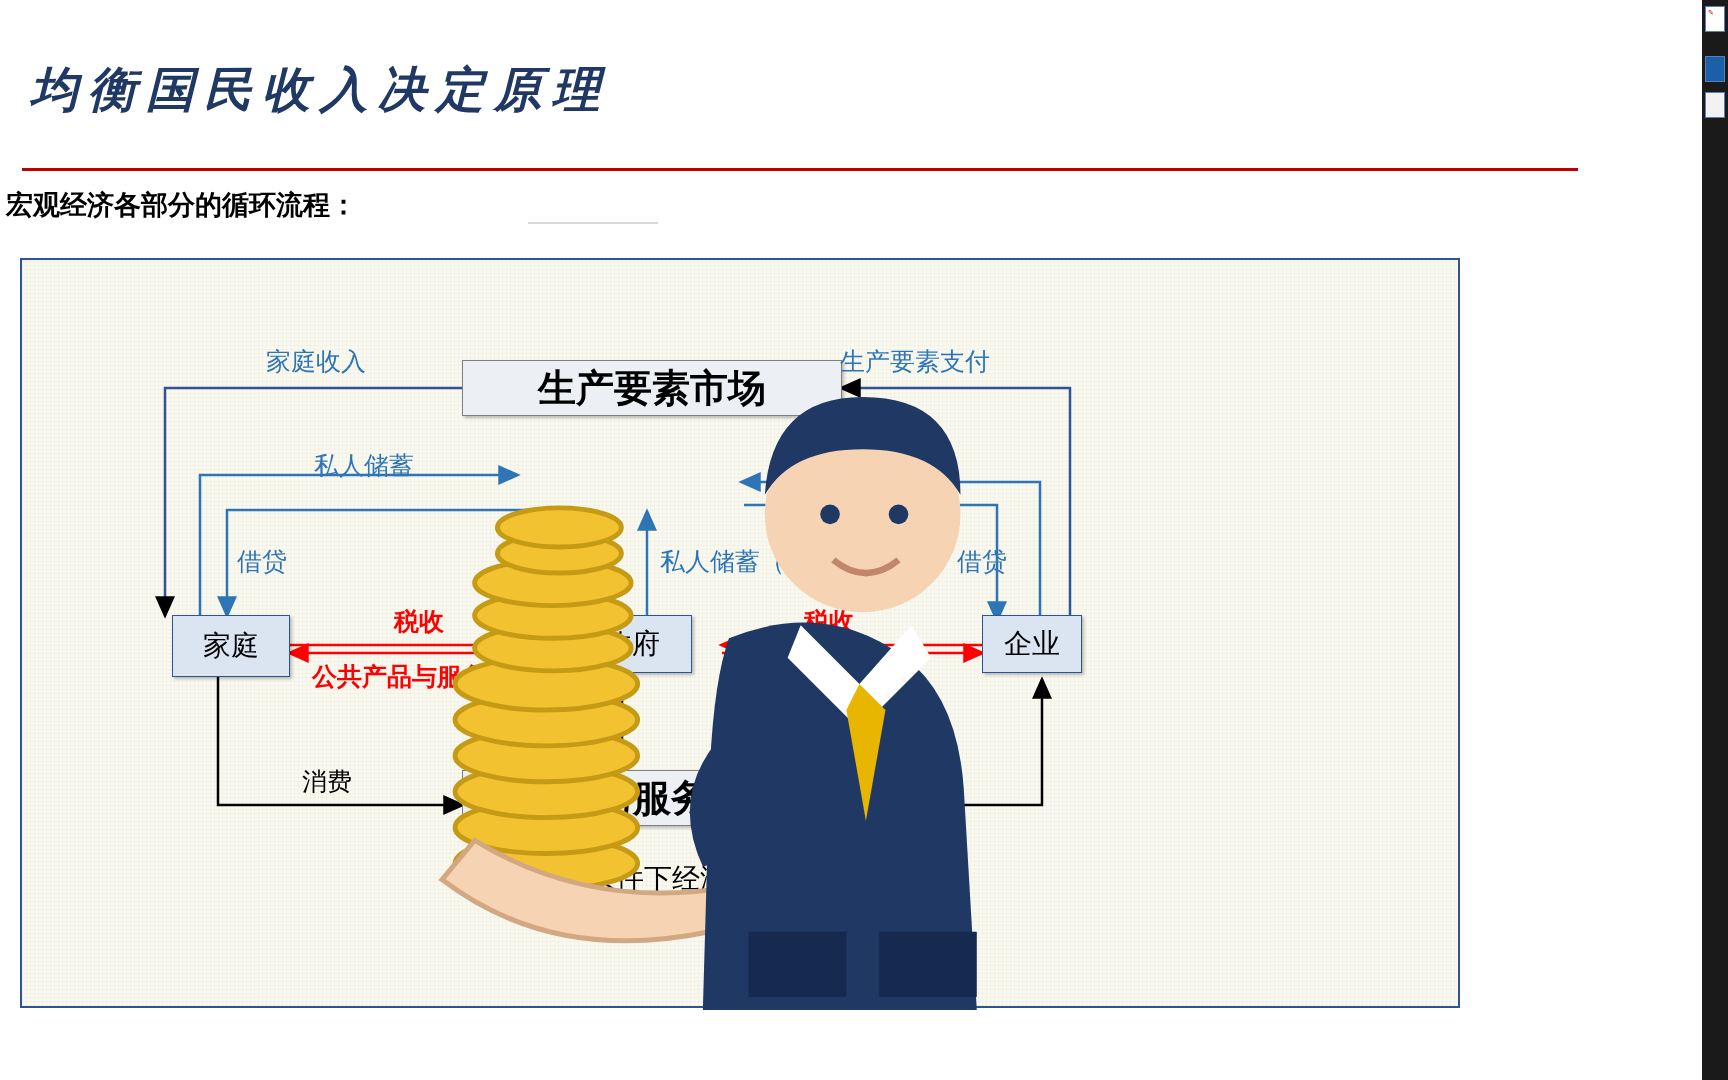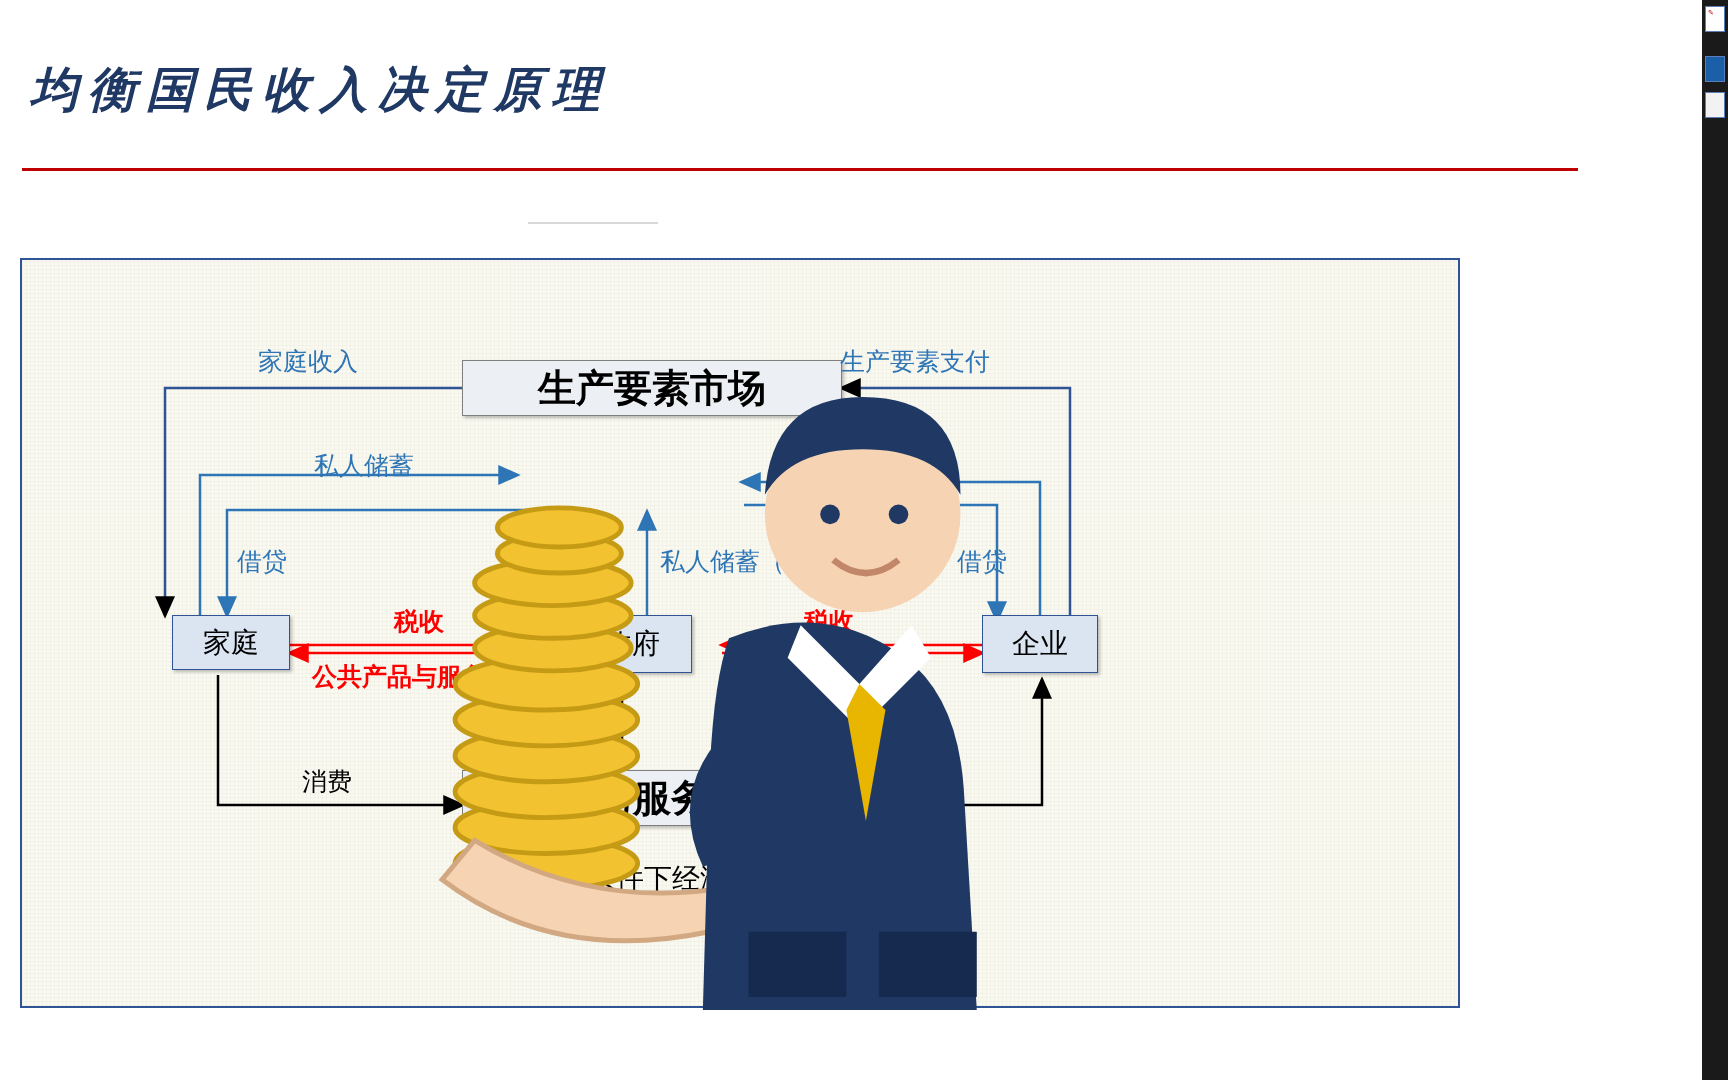--- a/index.html
+++ b/index.html
@@ -180,20 +180,21 @@
 </style>
 </head>
 <body>
 
 <div id="page">
 
   <div id="slide">
 
     <div id="slide-title">均衡国民收入决定原理</div>
     <div id="title-rule"></div>
+    <div id="subtitle">宏观经济各部分的循环流程：</div>
     <div id="subtitle-underline"></div>
 
     <div id="diagram-frame">
       <div id="diagram-texture"></div>
 
       <div id="canvas">
 
         <svg viewBox="0 0 1440 750" xmlns="http://www.w3.org/2000/svg">
           <defs>
             <marker id="ah-blue" markerWidth="9" markerHeight="9" refX="7.5" refY="4" orient="auto">
@@ -240,33 +241,33 @@
 
         <div class="node node-market" style="left:440px; top:100px; width:380px; height:56px;">
           <span>生产要素市场</span>
         </div>
 
 
         <div class="node node-market" style="left:440px; top:510px; width:380px; height:56px;">
           <span>产品与服务市场</span>
         </div>
 
-        <div class="node node-sector" style="left:150px; top:355px; width:118px; height:55px;">
+        <div class="node node-sector" style="left:150px; top:355px; width:118px; height:62px;">
           <span>家庭</span>
         </div>
 
         <div class="node node-sector" style="left:550px; top:355px; width:120px; height:58px;">
           <span>政府</span>
         </div>
 
-        <div class="node node-sector" style="left:960px; top:355px; width:116px; height:58px;">
+        <div class="node node-sector" style="left:960px; top:355px; width:100px; height:58px;">
           <span>企业</span>
         </div>
 
-        <div class="lbl lbl-blue" style="left:236px; top:85px;">家庭收入</div>
+        <div class="lbl lbl-blue" style="left:244px; top:85px;">家庭收入</div>
 
         <div class="lbl lbl-blue" style="left:818px; top:85px;">生产要素支付</div>
 
         <div class="lbl lbl-blue" style="left:282px; top:189px;margin-left:10px;">私人储蓄</div>
 
         <div class="lbl lbl-blue" style="left:828px; top:177px;">税收</div>
 
         <div class="lbl lbl-blue" style="left:215px; top:285px;">借贷</div>
 
         <div class="lbl lbl-blue" style="left:500px; top:285px;">借贷</div>

